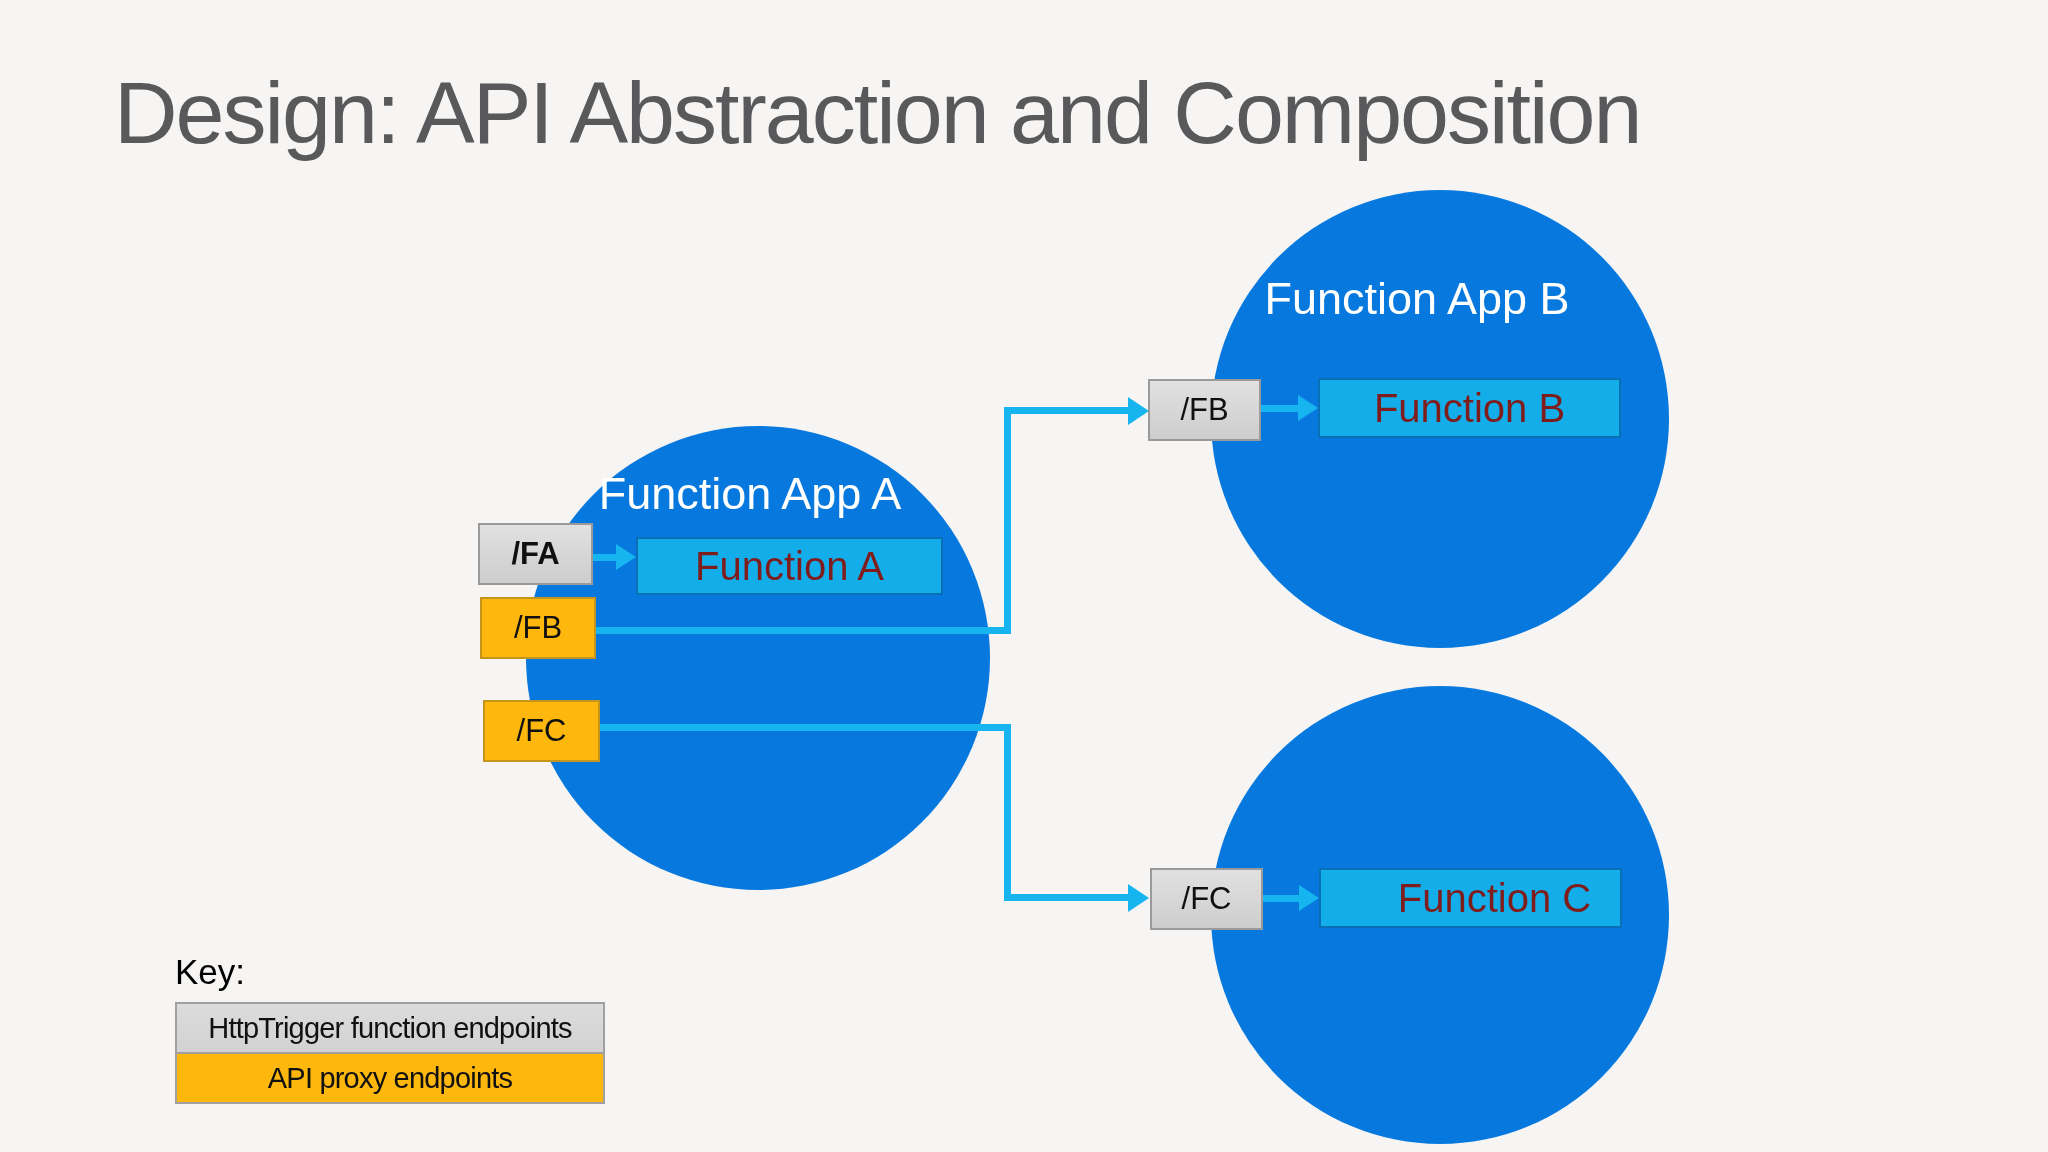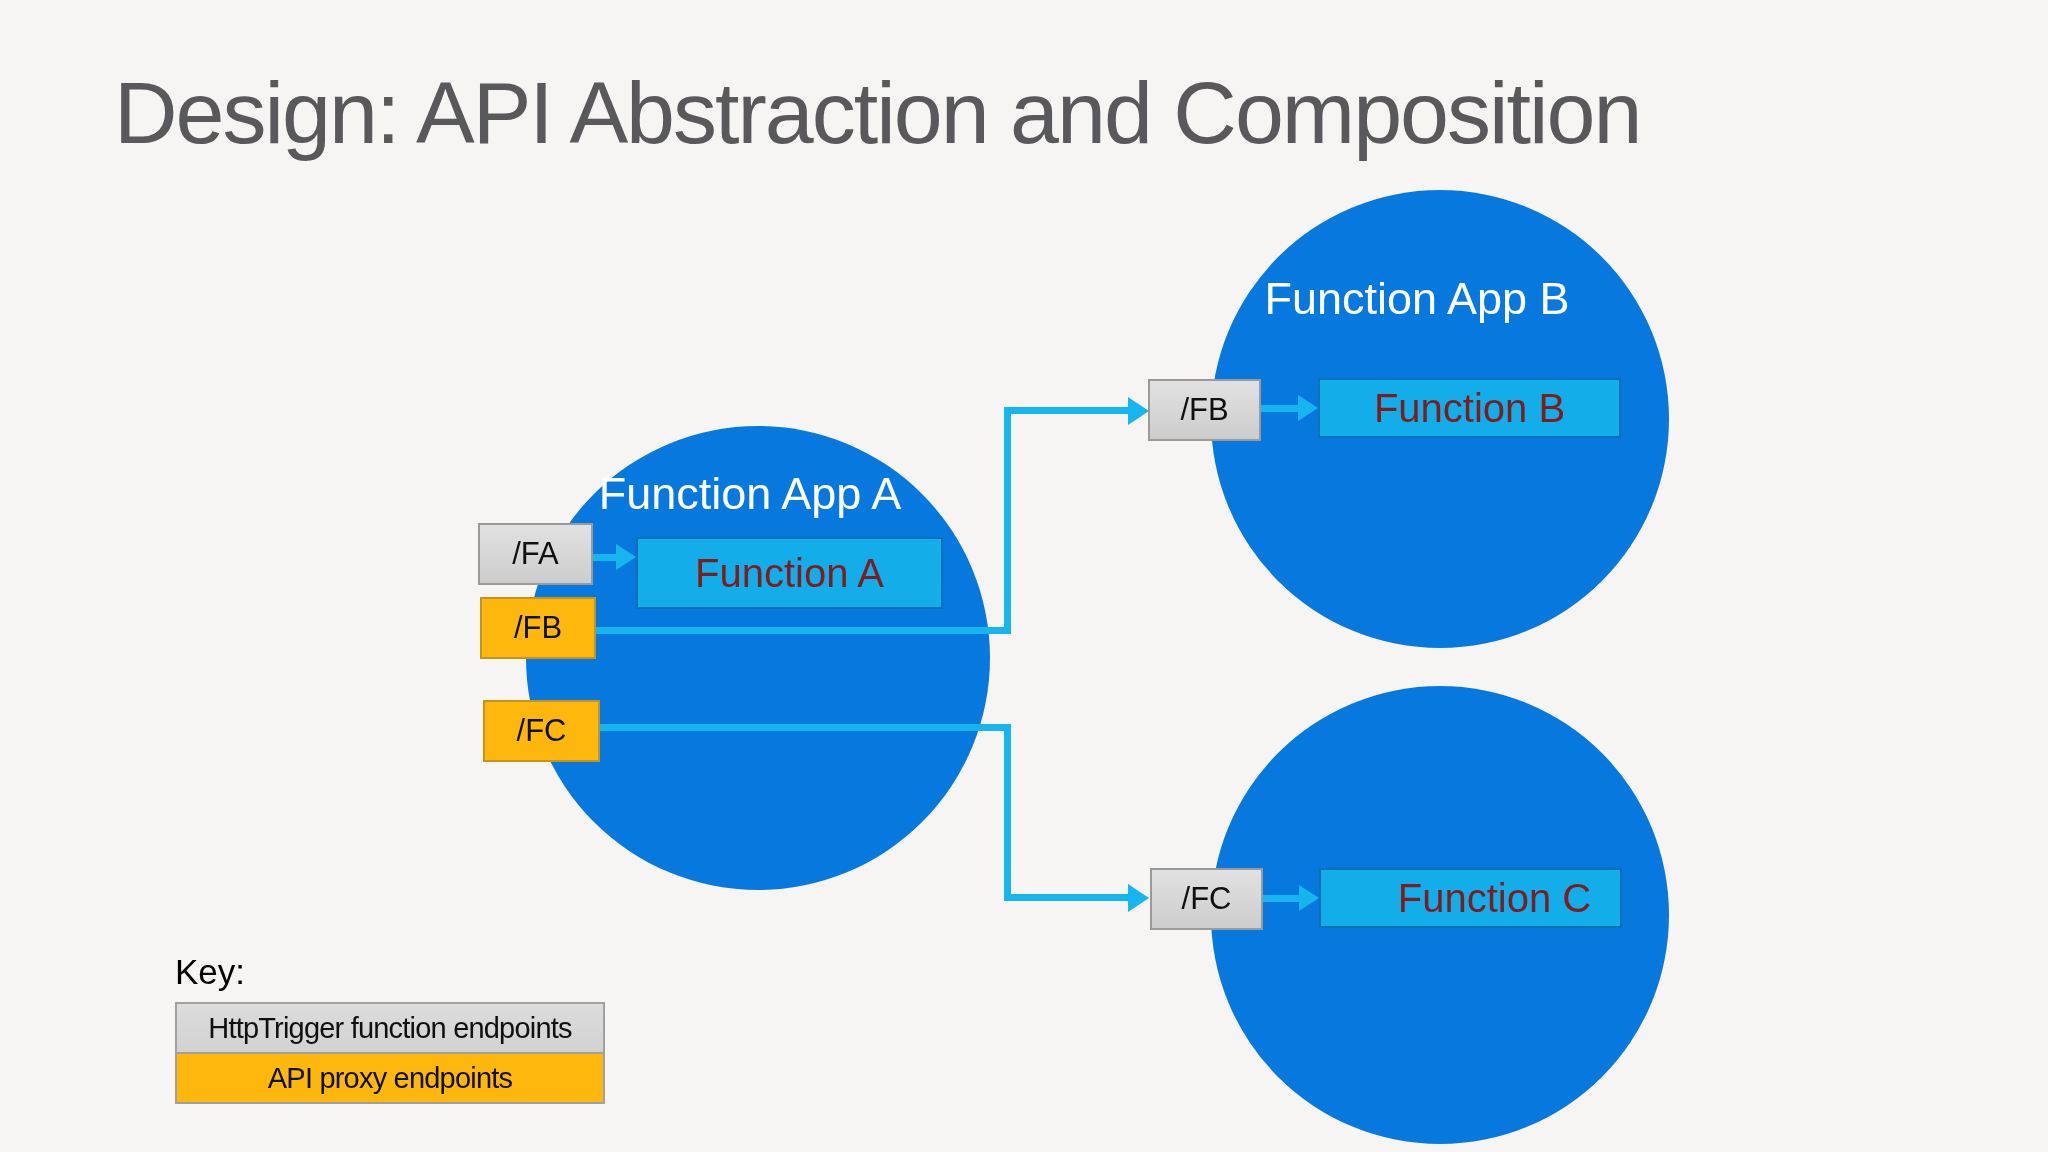--- a/index.html
+++ b/index.html
@@ -50,39 +50,39 @@
   }
 
   .fn-box{
     position:absolute;z-index:4;box-sizing:border-box;
     background:var(--function-box-cyan,#13aeea);
     border:2px solid var(--function-box-border,#0a70b6);
     color:#7f1d1d;font-size:40px;
     display:flex;align-items:center;justify-content:center;
     white-space:nowrap;
   }
-  #fn-a{left:588px;top:537px;width:307px;height:72px;}
+  #fn-a{left:588px;top:537px;width:307px;height:58px;}
   #fn-b{left:1270px;top:378px;width:303px;height:60px;}
   #fn-c{left:1271px;top:868px;width:303px;height:60px;padding-left:48px;}
 
   .ep{
     position:absolute;z-index:5;box-sizing:border-box;
     color:#101010;font-size:31px;
     display:flex;align-items:center;justify-content:center;
     white-space:nowrap;
   }
   .ep.gray{
     background:linear-gradient(180deg,#e1e1e1,#cdcdcd);
     border:2px solid var(--endpoint-gray-border,#9a9a9a);
   }
   .ep.orange{
     background:var(--proxy-orange,#fdb70d);
     border:2px solid var(--proxy-orange-border,#c4951a);
   }
-  #ep-fa{left:430px;top:523px;width:115px;height:62px;}
+  #ep-fa{left:430px;top:523px;width:115px;height:62px;font-weight:bold;}
   #ep-fb-a{left:432px;top:597px;width:116px;height:62px;}
   #ep-fc-a{left:435px;top:700px;width:117px;height:62px;}
   #ep-fb-b{left:1100px;top:379px;width:113px;height:62px;}
   #ep-fc-c{left:1102px;top:868px;width:113px;height:62px;}
 
   .key-title{
     position:absolute;left:127px;top:952px;
     font-size:35px;color:#000;font-weight:500;
   }
   .key-row{

